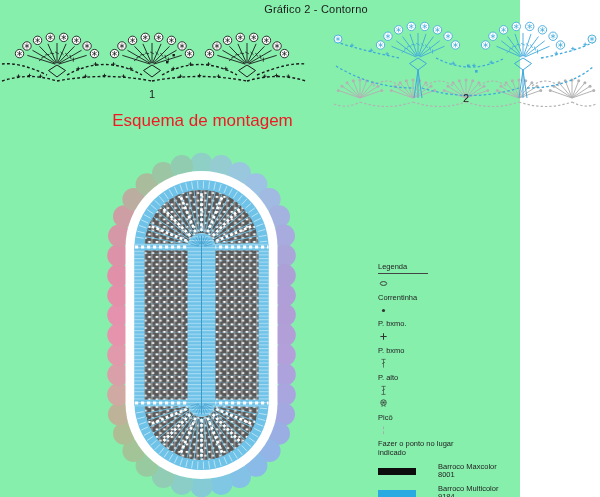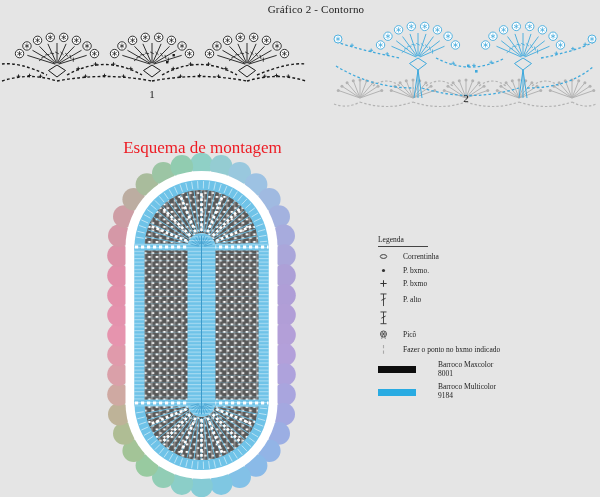--- a/index.html
+++ b/index.html
@@ -1,30 +1,30 @@
 <!DOCTYPE html>
 <html><head>
 <meta charset="utf-8">
 <style>
   html,body{margin:0;padding:0;}
   body{width:600px;height:497px;background:#ffffff;font-family:"Liberation Sans",sans-serif;overflow:hidden;}
-  .page{position:relative;width:600px;height:497px;background:#e5e5e5;font-family:Liberation Serif, serif;}
+  .page{position:relative;width:520px;height:497px;background:#86efac;}
   .grafico-title{position:absolute;left:226px;top:3px;width:180px;text-align:center;
     font-size:11px;color:#1a1a1a;letter-spacing:.2px;}
   #chart1{position:absolute;left:0;top:22px;width:310px;height:90px;}
   #chart2{position:absolute;left:330px;top:8px;width:270px;height:100px;}
   .row-label{position:absolute;font-size:11px;color:#1a1a1a;width:12px;text-align:center;}
   #chart1-label{left:146px;top:88px;}
   #chart2-label{left:460px;top:92px;}
-  .montagem-title{position:absolute;left:95px;top:138px;width:215px;text-align:center;
+  .montagem-title{position:absolute;left:95px;top:111px;width:215px;text-align:center;
     font-size:17px;color:#ED1C24;}
   #rug{position:absolute;left:95px;top:150px;width:215px;height:347px;}
   .legend{position:absolute;left:378px;top:236px;width:132px;color:#222;font-size:7.5px;line-height:1.15;}
-  .legend-title{display:inline-block;min-width:50px;border-bottom:1px solid #444;padding-bottom:1.5px;margin-bottom:4px;}
-  .lg-row{display:flex;gap:14px;margin-bottom:2.5px;align-items:center;}
+  .legend-title{display:inline-block;min-width:50px;border-bottom:1px solid #444;padding-bottom:1.5px;margin-bottom:4px;margin-top:27px;}
+  .lg-row{display:flex;gap:3px;margin-bottom:2.5px;align-items:flex-start;flex-direction:column;}
   .lg-ic{width:11px;flex:0 0 11px;display:block;}
   .lg-label{width:102px;padding-top:1.5px;}
   .lg-yarn{display:flex;gap:22px;margin-top:5px;align-items:center;}
   .lg-swatch{width:38px;height:7px;flex:0 0 38px;}
 </style>
 </head>
 <body>
 
 <div class="page">
 
@@ -787,21 +787,21 @@
         <circle cx="6" cy="5.4" r="3.3" fill="none" stroke="#333" stroke-width="0.9"></circle>
         <path d="M3.2 5.4h5.6M4.6 3l2.8 4.8M7.4 3L4.6 7.8M4.7 8.4L4 10.6M7.3 8.4L8 10.6" stroke="#333" stroke-width="0.7" fill="none"></path>
       </svg>
       <span class="lg-label">Picô</span>
     </div>
 
     <div class="lg-row">
       <svg class="lg-ic" viewBox="0 0 12 14" style="height:13px">
         <path d="M6 2v3.6M6 8v3.6" stroke="#a9a9a9" stroke-width="1.2" fill="none"></path>
       </svg>
-      <span class="lg-label">Fazer o ponto no bxmo indicado</span>
+      <span class="lg-label">Fazer o ponto no lugar indicado</span>
     </div>
 
     <div class="lg-yarn">
       <div class="lg-swatch" style="background-color: rgb(13, 13, 13);"></div>
       <span>Barroco Maxcolor 8001</span>
     </div>
     <div class="lg-yarn">
       <div class="lg-swatch" style="background-color: rgb(41, 171, 226);"></div>
       <span>Barroco Multicolor 9184</span>
     </div>

